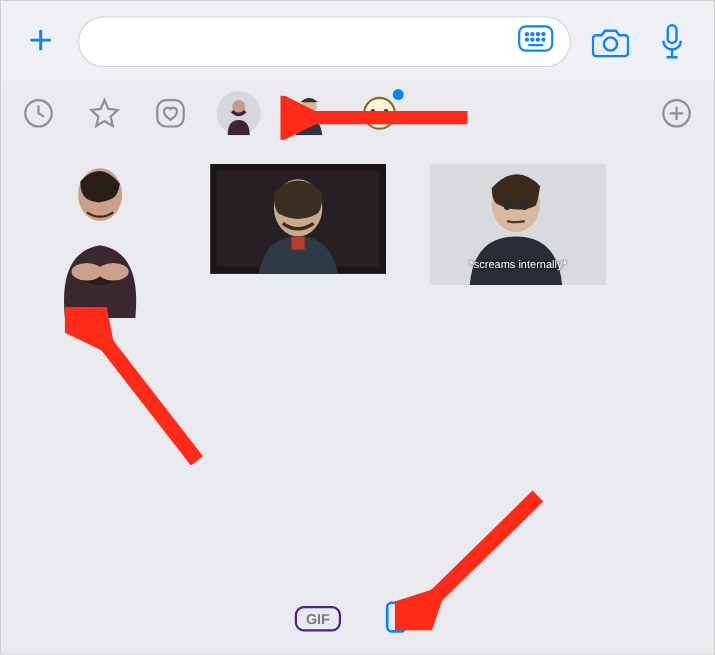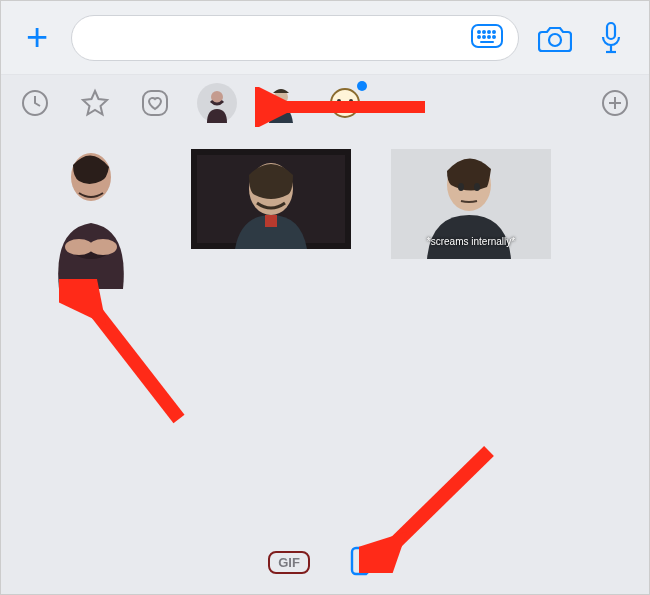--- a/index.html
+++ b/index.html
@@ -23,21 +23,21 @@
     .add-pack { margin-left: auto; }
     
     .sticker-area { background: #e8eaee; height: 400px; padding: 18px 30px; display: flex; gap: 40px; align-items: flex-start; }
     .sticker-item { display: flex; align-items: center; justify-content: center; }
     .sti-1 { width: 120px; height: 140px; }
     .sti-2 { width: 160px; height: 100px; }
     .sti-3 { width: 160px; height: 110px; position: relative; }
     .sti-3 .caption { position: absolute; bottom: 12px; color: #fff; font-size: 10px; font-weight: 500; text-shadow: 0 0 3px #000; }
     
     .bottom-ctrl { position: absolute; bottom: 0; left: 0; right: 0; height: 64px; background: #e8eaee; display: flex; align-items: center; justify-content: center; gap: 40px; }
-    .gif-btn { border: 2px solid #7f1d1d; border-radius: 8px; padding: 2px 8px; font-size: 13px; font-weight: 700; color: #7a7a80; cursor: pointer; }
+    .gif-btn { border: 2px solid #4c1d95; border-radius: 8px; padding: 2px 8px; font-size: 13px; font-weight: 700; color: #7a7a80; cursor: pointer; }
     .sticker-btn { color: #0a84ff; cursor: pointer; }
     .sticker-btn svg { width: 32px; height: 32px; }
     
     .annot-arrow { position: absolute; z-index: 99; pointer-events: none; }
     
     
     .person-svg { width: 100%; height: 100%; }
   </style>
 </head>
 <body>

